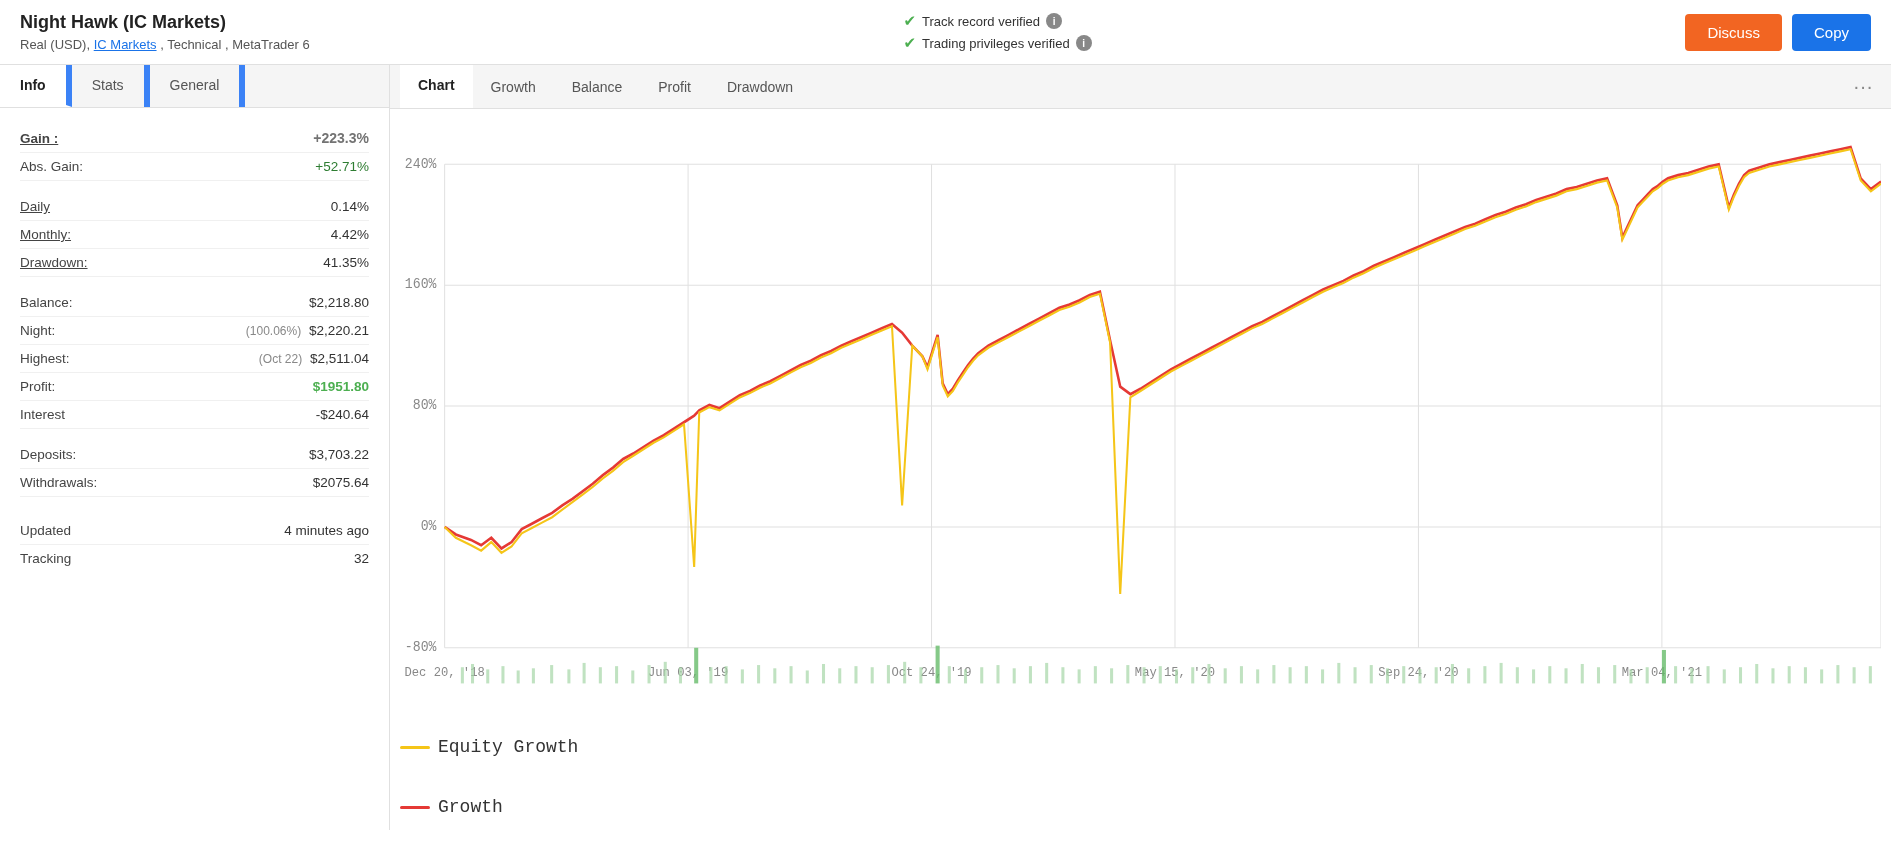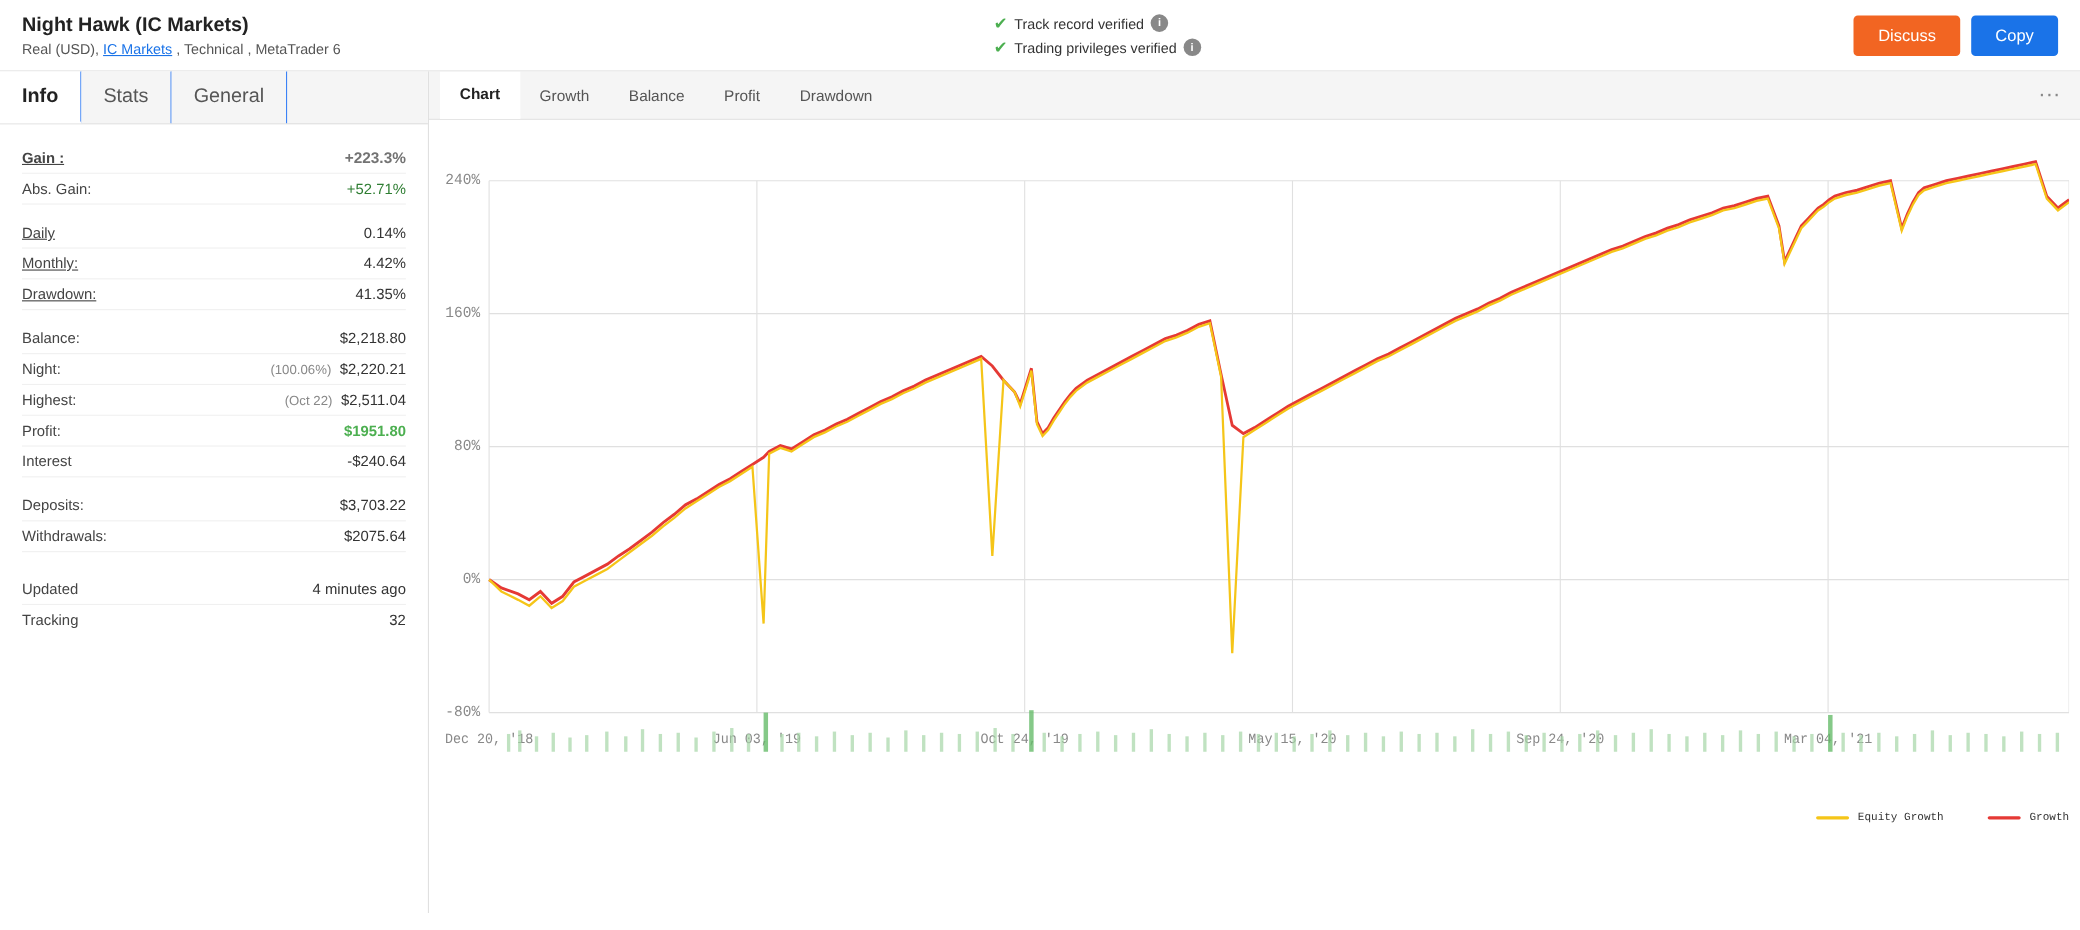--- a/index.html
+++ b/index.html
@@ -96,23 +96,23 @@
       flex-direction: column;
     }
     .tabs-bar {
       display: flex;
       border-bottom: 1px solid #e0e0e0;
       background: #f5f5f5;
     }
     .tab-item {
       padding: 12px 20px;
       cursor: pointer;
-      font-size: 18px;
+      font-size: 14px;
       color: #555;
-      border-right: 1px solid #3b82f6;
+      border-right: 6px solid #3b82f6;
       background: #f5f5f5;
     }
     .tab-item.active {
       background: #fff;
       color: #222;
       font-weight: 600;
       border-bottom: 2px solid #fff;
     }
     .tab-item:first-child.active {
       color: #222;
@@ -217,25 +217,26 @@
     .chart-area {
       flex: 1;
       position: relative;
       padding: 10px 10px 0 10px;
       background: #fff;
       font-family: Liberation Mono, monospace;
     }
     
     .chart-legend {
       display: flex;
-      justify-content: flex-end;
+      justify-content: center;
       gap: 40px;
       padding: 10px 0 16px;
-      font-size: 10px;
+      font-size: 18px;
       color: #333;
+      flex-direction: column;
     }
     .legend-item {
       display: flex;
       align-items: center;
       gap: 8px;
     }
     .legend-line {
       width: 30px;
       height: 3px;
       border-radius: 2px;

